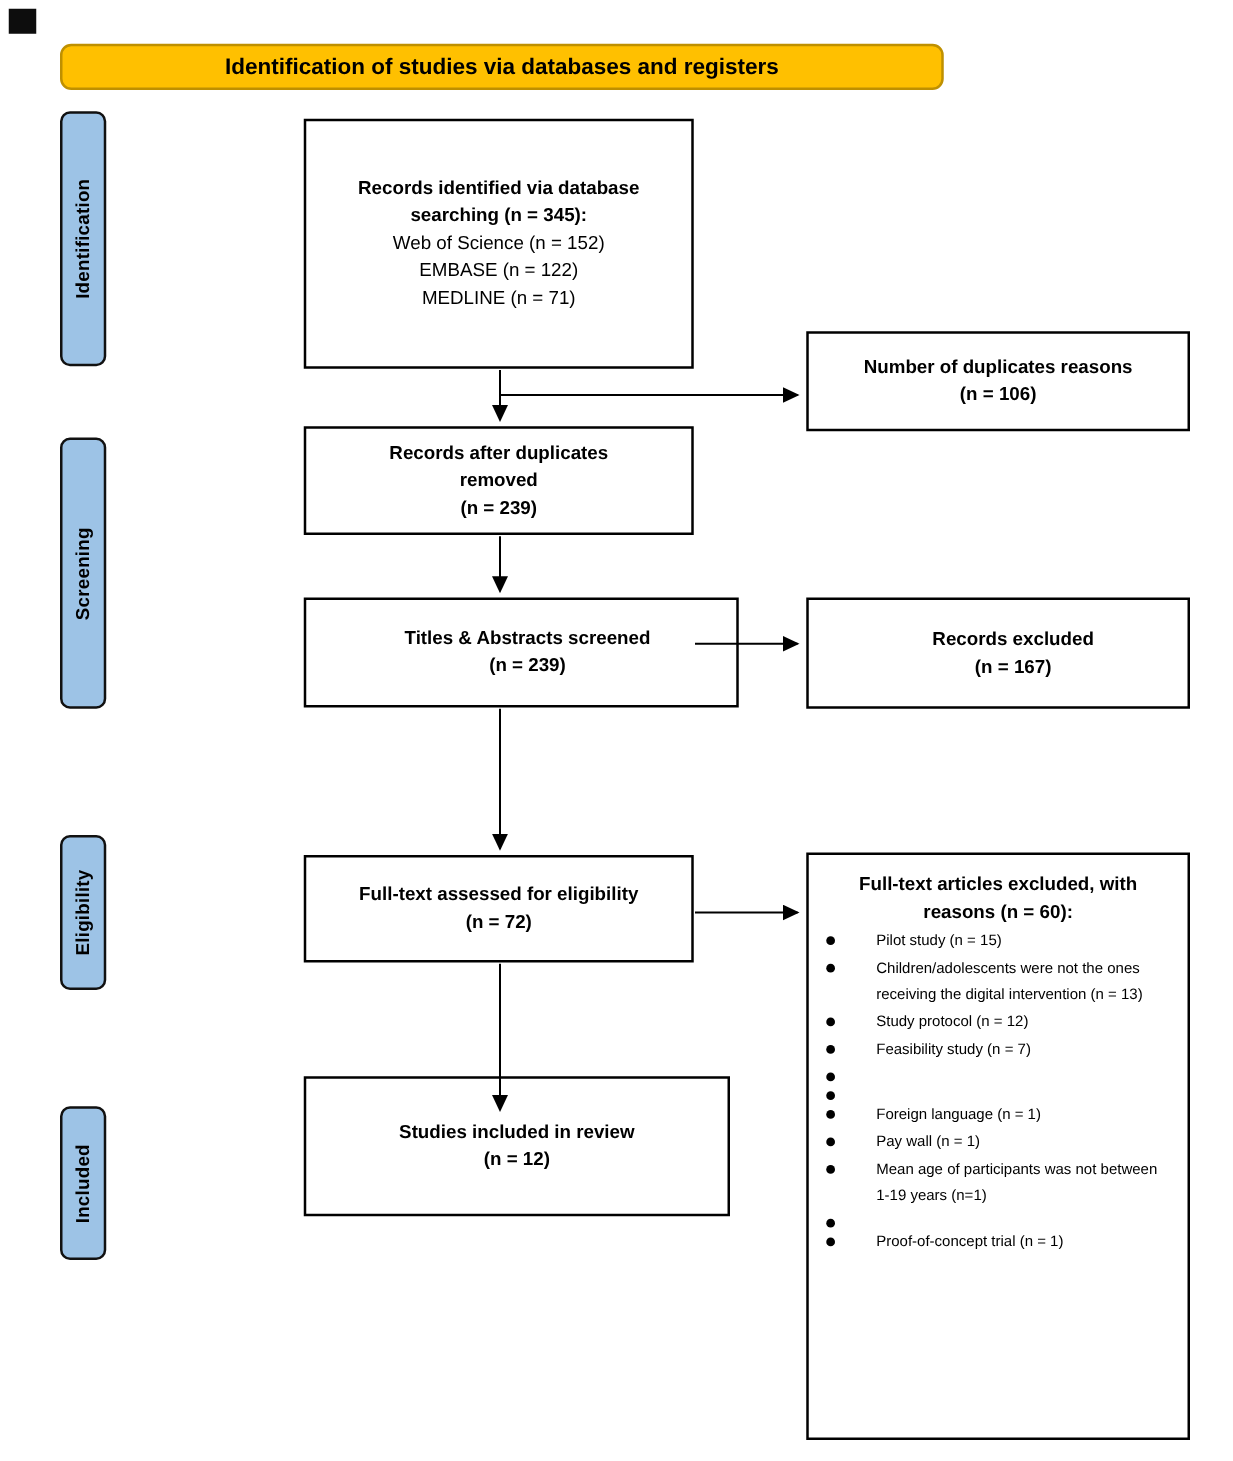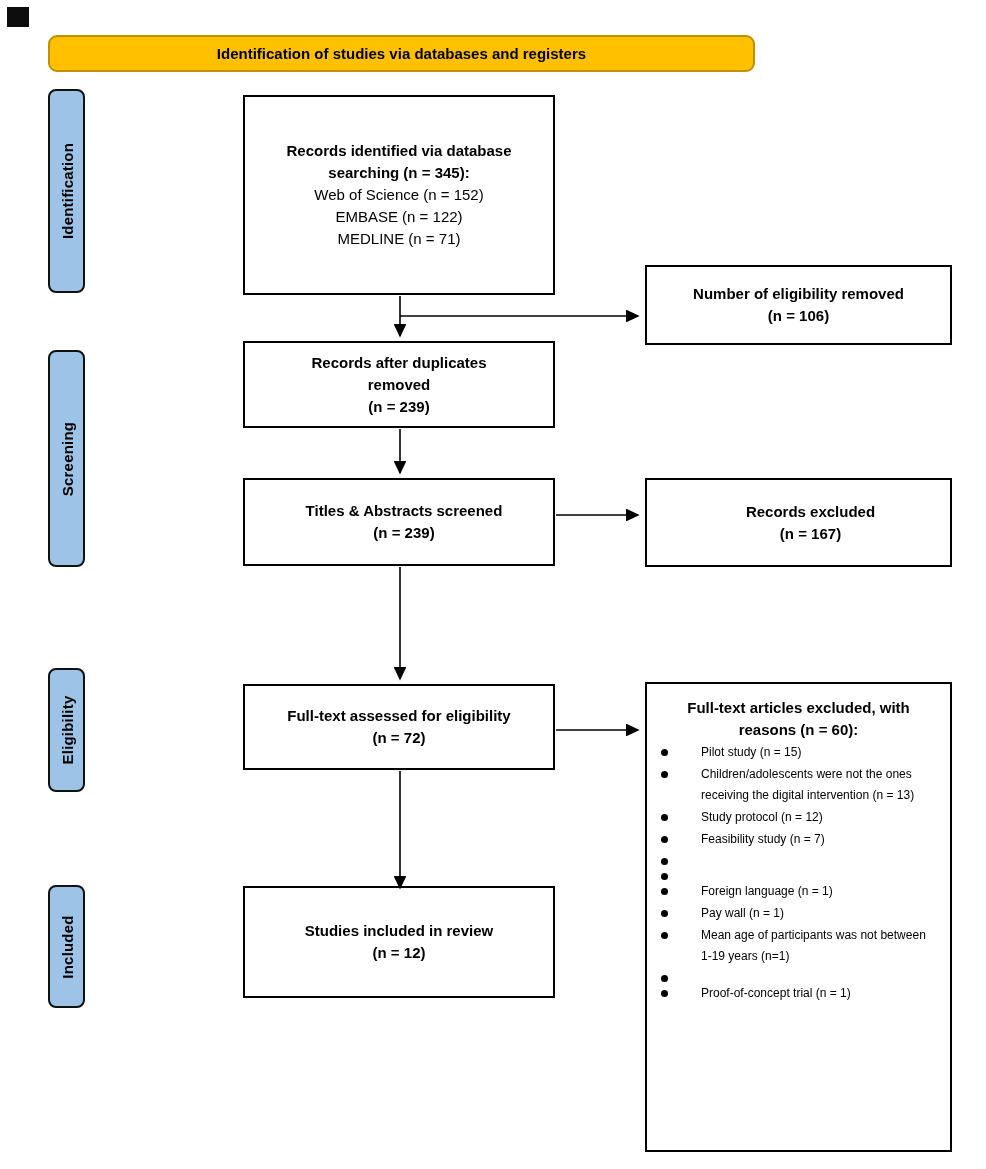--- a/index.html
+++ b/index.html
@@ -13,21 +13,21 @@
   html,body{margin:0;padding:0;background:#ffffff;}
   .canvas{
     position:relative;width:986px;height:1169px;background:#ffffff;
     font-family:"Liberation Sans", sans-serif;color:#000;overflow:hidden;
   }
   .corner-mark{position:absolute;left:7px;top:7px;width:22px;height:20px;background:#0d0d0d;}
   .banner{
     position:absolute;left:48px;top:35px;width:707px;height:37px;box-sizing:border-box;
     background:var(--banner-fill);border:2px solid var(--banner-border);border-radius:9px;
     display:flex;align-items:center;justify-content:center;
-    font-weight:bold;font-size:15px;
+    font-weight:bold;font-size:18px;
   }
   .stage{
     position:absolute;left:48px;width:37px;box-sizing:border-box;
     background:var(--stage-fill);border:2px solid var(--stage-border);border-radius:8px;
   }
   .stage span{
     position:absolute;top:50%;left:50%;
     transform:translate(-50%,-50%) rotate(-90deg);
     white-space:nowrap;font-weight:bold;font-size:15px;letter-spacing:.2px;
   }
@@ -38,24 +38,24 @@
   .fbox{
     position:absolute;box-sizing:border-box;background:#fff;
     border:2px solid var(--box-border);
     display:flex;flex-direction:column;align-items:center;justify-content:center;
     text-align:center;font-size:15px;line-height:22px;padding:4px 8px;
   }
   .fbox .b{font-weight:bold;}
   #box-records-identified{left:243px;top:95px;width:312px;height:200px;}
   #box-duplicates-removed{left:645px;top:265px;width:307px;height:80px;}
   #box-after-duplicates{left:243px;top:341px;width:312px;height:87px;}
-  #box-titles-abstracts{left:243px;top:478px;width:312px;height:88px;padding-left:18px;}
+  #box-titles-abstracts{left:243px;top:478px;width:348px;height:88px;padding-left:18px;}
   #box-records-excluded{left:645px;top:478px;width:307px;height:89px;padding-left:32px;}
   #box-fulltext-assessed{left:243px;top:684px;width:312px;height:86px;}
-  #box-studies-included{left:243px;top:886px;width:312px;height:112px;}
+  #box-studies-included{left:243px;top:861px;width:341px;height:112px;}
   #box-fulltext-excluded{
     left:645px;top:682px;width:307px;height:470px;
     justify-content:flex-start;padding:13px 6px 8px 6px;
   }
   .reasons{list-style:none;margin:1px 0 0 0;padding:0;width:100%;text-align:left;}
   .reasons li{display:flex;align-items:flex-start;font-size:12px;line-height:21px;margin:0 0 1px 0;}
   .reasons .dot{flex:0 0 auto;width:7px;height:7px;border-radius:50%;background:#000;margin:7px 0 0 8px;}
   .reasons .txt{margin-left:33px;width:238px;}
   svg.arrows{position:absolute;left:0;top:0;pointer-events:none;}
   svg.arrows line{stroke:var(--arrow-color);stroke-width:1.6;}
@@ -87,21 +87,21 @@
 
   <div class="fbox" id="box-records-identified">
     <div class="b">Records identified via database</div>
     <div class="b">searching (n = 345):</div>
     <div>Web of Science (n = 152)</div>
     <div>EMBASE (n = 122)</div>
     <div>MEDLINE (n = 71)</div>
   </div>
 
   <div class="fbox" id="box-duplicates-removed">
-    <div class="b">Number of eligibility removed</div>
+    <div class="b">Number of duplicates reasons</div>
     <div class="b">(n = 106)</div>
   </div>
 
   <div class="fbox" id="box-after-duplicates">
     <div class="b">Records after duplicates</div>
     <div class="b">removed</div>
     <div class="b">(n = 239)</div>
   </div>
 
   <div class="fbox" id="box-titles-abstracts">

